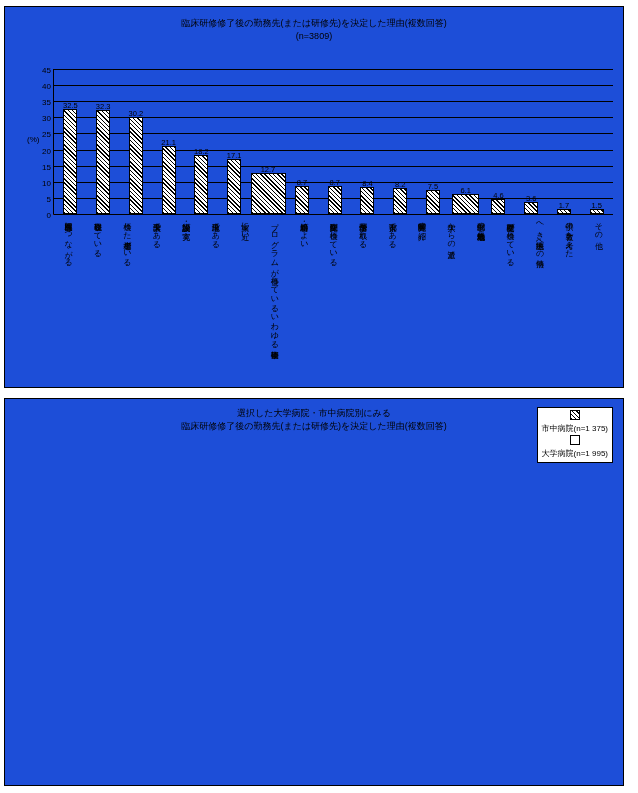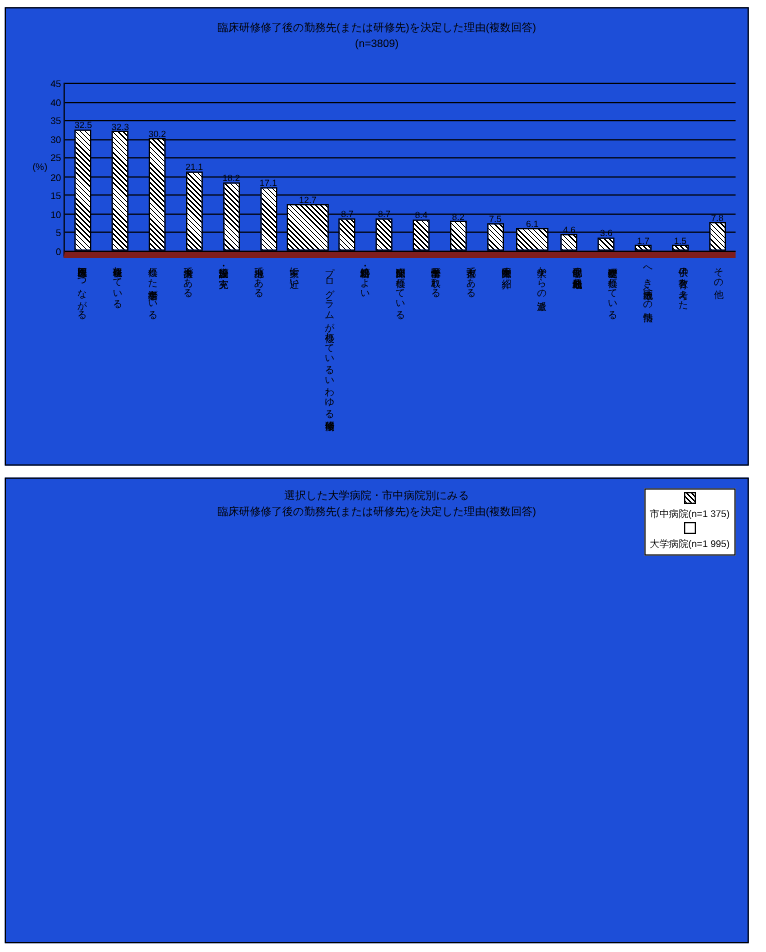--- a/index.html
+++ b/index.html
@@ -11,21 +11,21 @@
 
   .title{position:absolute;left:0;right:0;text-align:center;font-size:9px;line-height:13px;}
   #t1{top:10px;}
   #t2{top:8px;}
 
   .legend{position:absolute;right:10px;top:8px;border:1px solid #000;padding:2px 4px;font-size:8px;line-height:12px;background:#fff;}
   .legend div{display:flex;align-items:center;gap:3px;white-space:nowrap;flex-direction:column;}
   .sw{width:8px;height:8px;border:1px solid #000;display:inline-block;}
   .sw.cross{background-image:repeating-linear-gradient(45deg,#000 0 1px,#fff 1px 3px),repeating-linear-gradient(-45deg,#000 0 1px,#fff 1px 3px);}
 
-  .plot{position:absolute;border-left:1px solid #000;border-bottom:6px solid #7f1d1d;box-sizing:border-box;}
+  .plot{position:absolute;border-left:1px solid #000;border-bottom:1px solid #7f1d1d;box-sizing:border-box;}
   #plot1{left:48px;top:62px;width:560px;height:146px;}
 
   .gl{position:absolute;left:0;right:0;height:0;border-top:1px solid #000;}
   .ytick{position:absolute;right:100%;margin-right:3px;transform:translateY(-50%);font-size:8px;white-space:nowrap;}
   .axlabel{position:absolute;font-size:8px;}
   #ylab1{left:22px;top:128px;}
 
   .bars{position:absolute;left:0;right:0;bottom:0;top:0;display:flex;align-items:flex-end;}
   .cat{flex:1 1 0;height:100%;position:relative;display:flex;align-items:flex-end;justify-content:center;gap:1px;}
   .bar{position:relative;border:1px solid #000;box-sizing:border-box;}
@@ -161,25 +161,20 @@
           <div class="cat">
             <div class="bar hatch" style="height: 3.77778%; width: 14px;">
               <span class="vlabel">1.7</span>
             </div>
           </div>
           <div class="cat">
             <div class="bar hatch" style="height: 3.33333%; width: 14px;">
               <span class="vlabel">1.5</span>
             </div>
           </div>
-          <div class="cat">
-            <div class="bar hatch" style="height: 17.3333%; width: 14px;">
-              <span class="vlabel">7.8</span>
-            </div>
-          </div>
         </div>
     </div>
 
     <div class="xlabels" id="xl1">
         <div class="xcat">
           <span>専門医取得につながる</span>
         </div>
         <div class="xcat">
           <span>現在研修している</span>
         </div>

